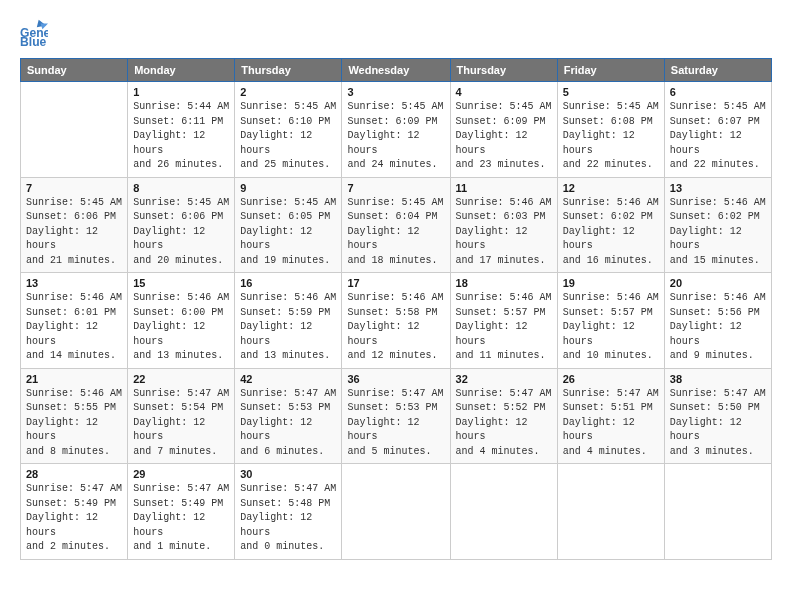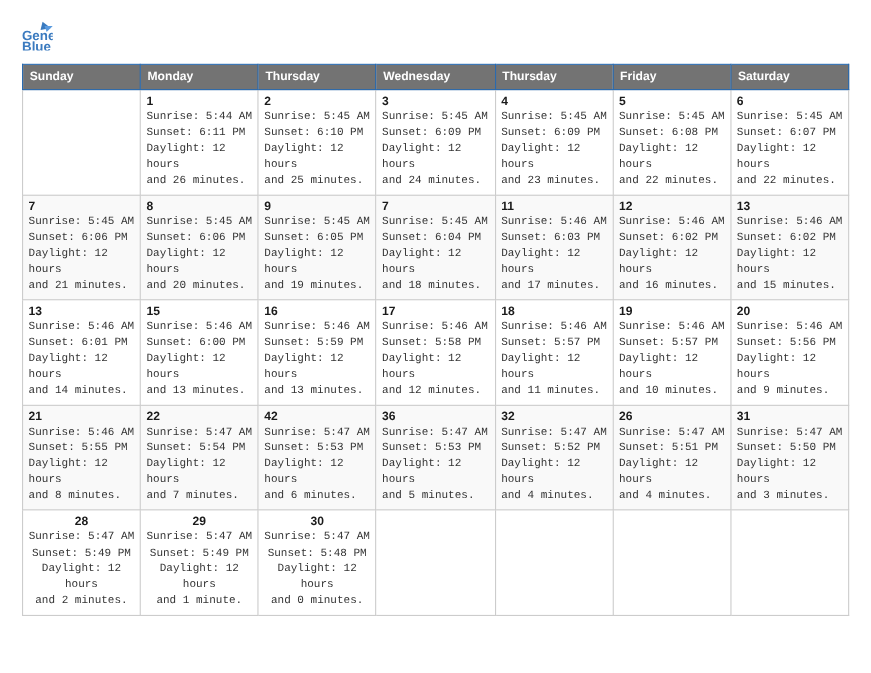--- a/index.html
+++ b/index.html
@@ -79,21 +79,20 @@
       color: #333;
       font-size: 10px;
       line-height: 1.45;
       font-family: Liberation Mono, monospace;
     }
     .empty-cell {
       background: #fff !important;
     }
     tbody tr:last-child td {
       height: 75px;
-      text-align: center;
     }
   </style>
 </head>
 <body>
 
 <div class="page">
   <div class="header">
     <div class="logo">
       <svg class="logo-bird" viewBox="0 0 30 30">
         <text x="0" y="20" font-size="13" font-weight="bold" fill="#3a7abf">General</text>
@@ -309,21 +308,21 @@
 and 4 minutes.</div>
           </td>
           <td>
             <div class="day-num">26</div>
             <div class="day-info" style="white-space: pre-line;">Sunrise: 5:47 AM
 Sunset: 5:51 PM
 Daylight: 12 hours
 and 4 minutes.</div>
           </td>
           <td>
-            <div class="day-num">31</div>
+            <div class="day-num">38</div>
             <div class="day-info" style="white-space: pre-line;">Sunrise: 5:47 AM
 Sunset: 5:50 PM
 Daylight: 12 hours
 and 3 minutes.</div>
           </td>
         </tr>
         <tr>
           <td>
             <div class="day-num">28</div>
             <div class="day-info" style="white-space: pre-line;">Sunrise: 5:47 AM

